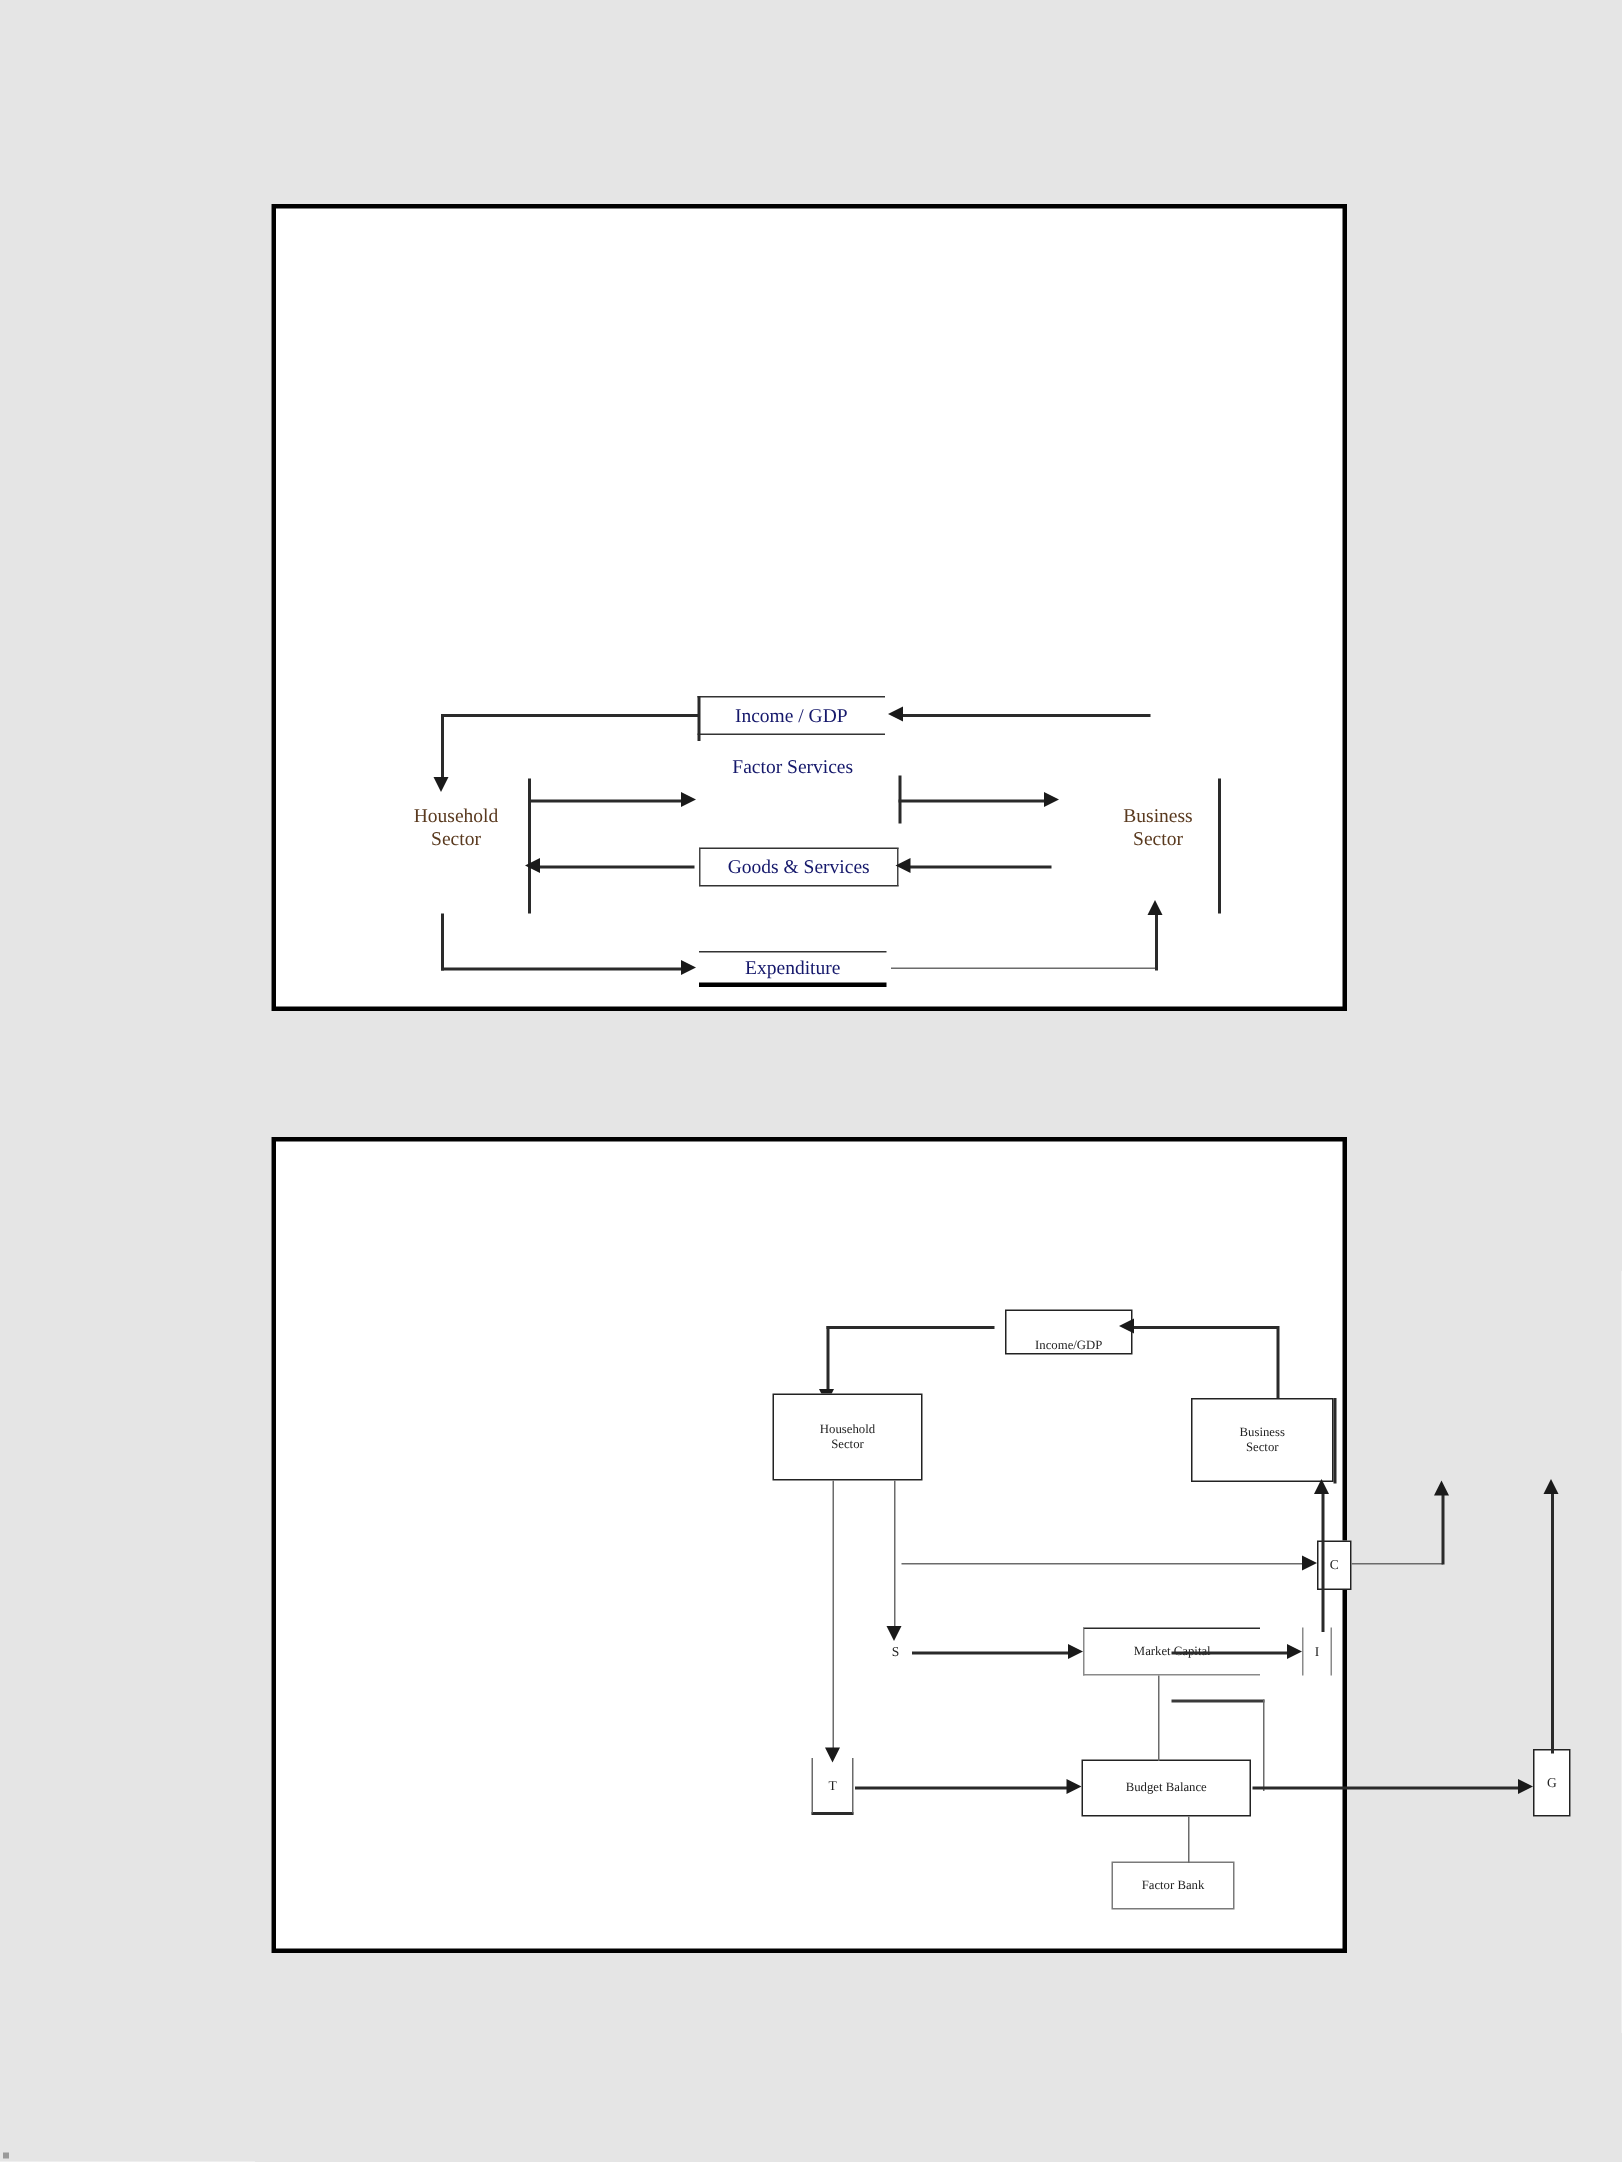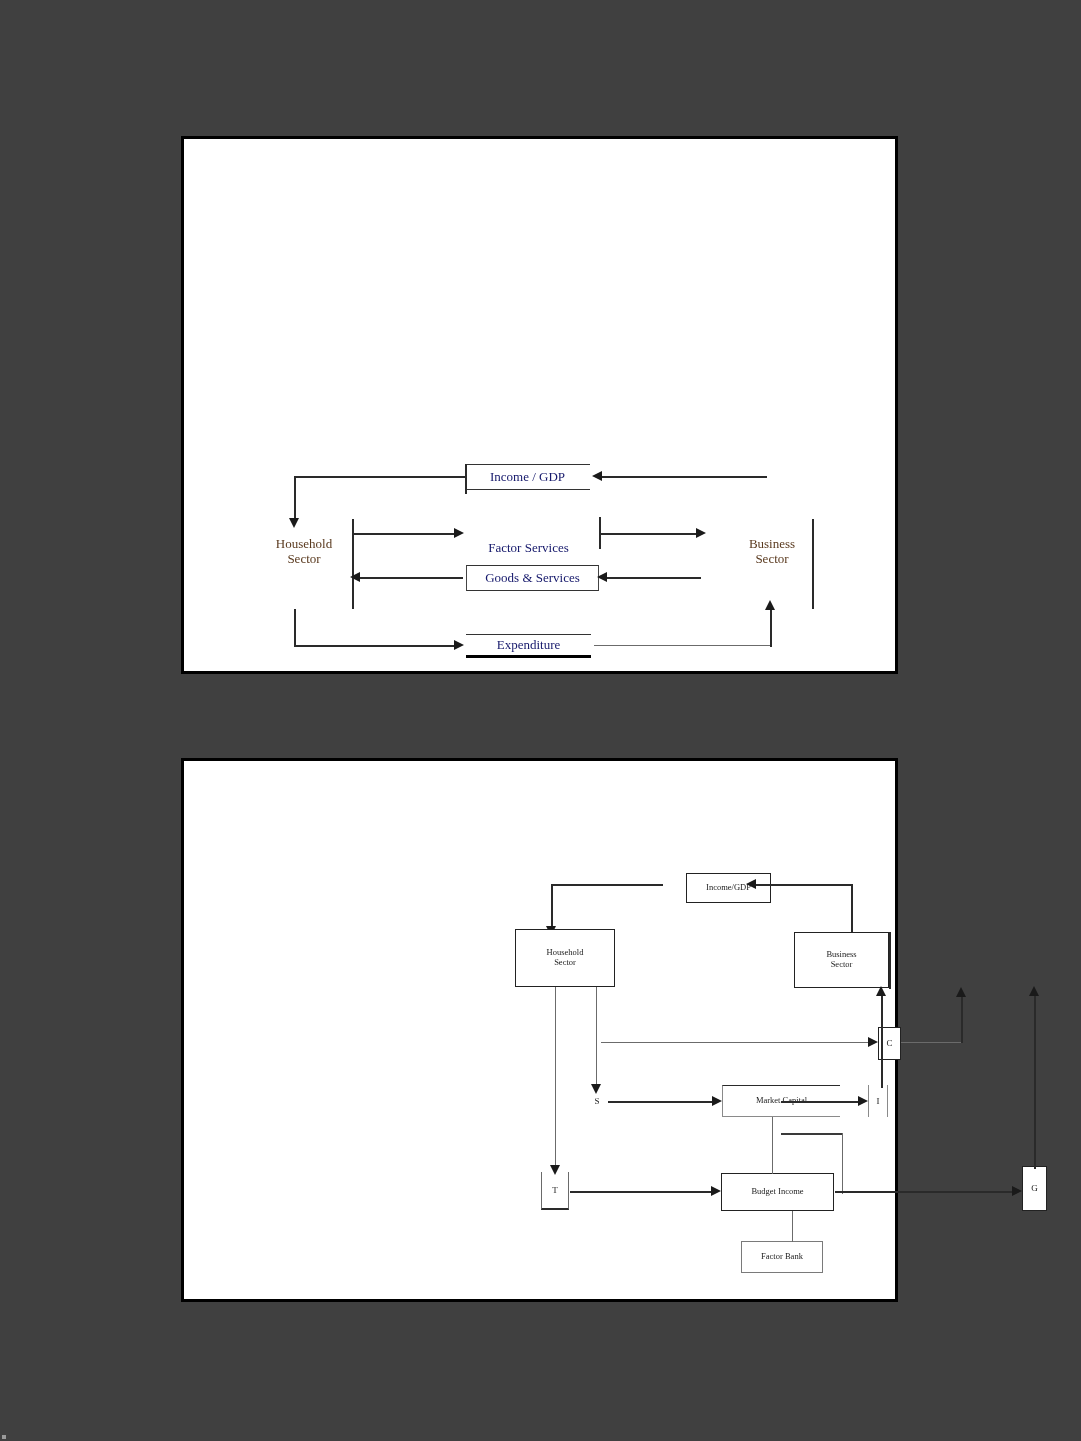--- a/index.html
+++ b/index.html
@@ -11,21 +11,21 @@
     width: 1081px;
     height: 1441px;
     position: relative;
     font-family: "Liberation Serif", "DejaVu Serif", serif;
     overflow: hidden;
   }
 
   .page {
     position: absolute;
     inset: 0;
-    background: #404040;
+    background: #e5e5e5;
   }
 
   
   .slide {
     position: absolute;
     background: #ffffff;
     border: 3px solid #000000;
     box-sizing: border-box;
   }
   #slide-1 {
@@ -163,21 +163,21 @@
 
       <div class="node plain-node tint fs-d1" style="left:538px; top:392px; width:100px; height:42px;">
         <span>Business
 Sector</span>
       </div>
 
       <div class="ln v" style="left:168px; top:380px; height:90px;"></div>
 
       <div class="ln v" style="left:628px; top:380px; height:90px;"></div>
 
-      <div class="node fs-d1" style="left:282px; top:398px; width:125px; height:22px;">
+      <div class="node fs-d1" style="left:282px; top:361px; width:125px; height:22px;">
         <span>Factor Services</span>
       </div>
 
       <div class="ln h" style="left:168px; top:394px; width:104px;"></div>
       <div class="arrow right" style="left:270px; top:389px;"></div>
       <div class="ln v" style="left:415px; top:378px; height:32px;"></div>
       <div class="ln h" style="left:415px; top:394px; width:100px;"></div>
       <div class="arrow right" style="left:512px; top:389px;"></div>
 
       <div class="node bar-node boxed fs-d1" style="left:282px; top:426px; width:133px; height:26px;">
@@ -200,21 +200,21 @@
       <div class="ln thin h" style="left:410px; top:506px; width:178px;"></div>
       <div class="ln v" style="left:586px; top:470px; height:38px;"></div>
       <div class="arrow up" style="left:581px; top:461px;"></div>
 
     </div>
   </div>
 
   <div class="slide" id="slide-2">
     <div class="canvas">
 
-      <div class="node box-node fs-d2" style="left:502px; top:112px; width:85px; height:30px;">
+      <div class="node box-node fs-d2" style="left:486px; top:112px; width:85px; height:30px;align-items:flex-end;">
         <span>Income/GDP</span>
       </div>
 
       <div class="ln h" style="left:367px; top:123px; width:112px;"></div>
       <div class="ln v" style="left:367px; top:123px; height:45px;"></div>
       <div class="arrow down" style="left:362px; top:165px;"></div>
 
       <div class="ln h" style="left:570px; top:123px; width:98px;"></div>
       <div class="ln v" style="left:667px; top:123px; height:48px;"></div>
       <div class="arrow left" style="left:562px; top:118px;"></div>
@@ -265,21 +265,21 @@
       <div class="arrow up" style="left:692px; top:225px;"></div>
 
       <div class="node fs-d2-letter" style="left:357px; top:411px; width:28px; height:38px; border-left:1.2px solid #6a6a6a; border-right:1.2px solid #6a6a6a; border-bottom:2.2px solid #2a2a2a; color:#222;">
         <span>T</span>
       </div>
 
       <div class="ln thin v" style="left:371px; top:226px; height:182px;"></div>
       <div class="arrow down" style="left:366px; top:404px;"></div>
 
       <div class="node box-node fs-d2" style="left:537px; top:412px; width:113px; height:38px;">
-        <span>Budget Income</span>
+        <span>Budget Balance</span>
       </div>
 
       <div class="ln h" style="left:386px; top:430px; width:143px;"></div>
       <div class="arrow right" style="left:527px; top:425px;"></div>
 
       <div class="ln thin v" style="left:588px; top:356px; height:57px;"></div>
 
       <div class="ln rule h" style="left:597px; top:372px; width:62px;"></div>
       <div class="ln thin v" style="left:658px; top:372px; height:61px;"></div>
 

